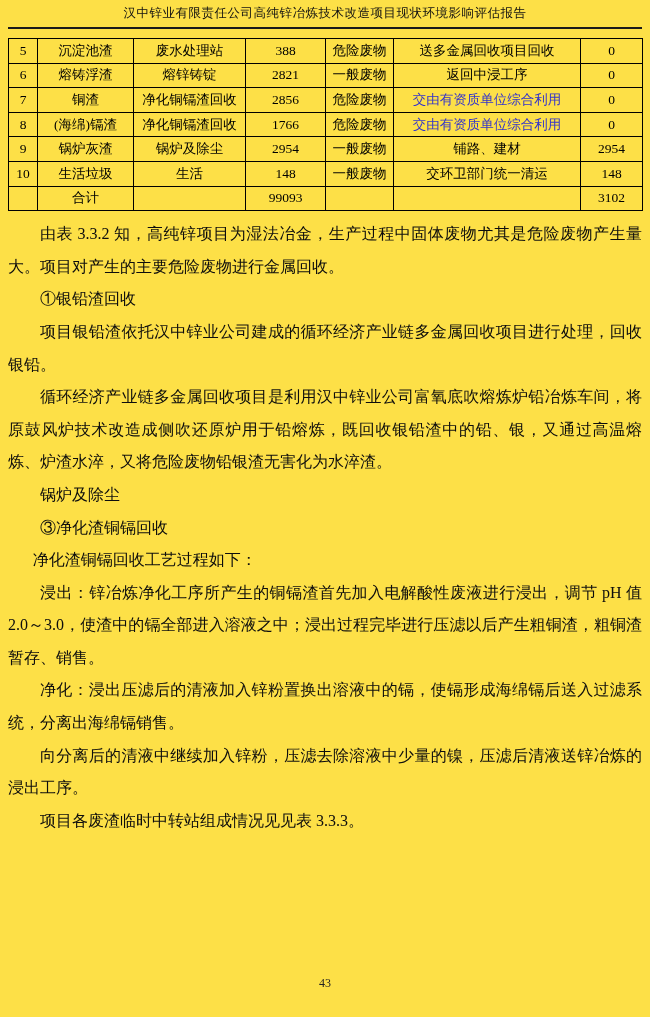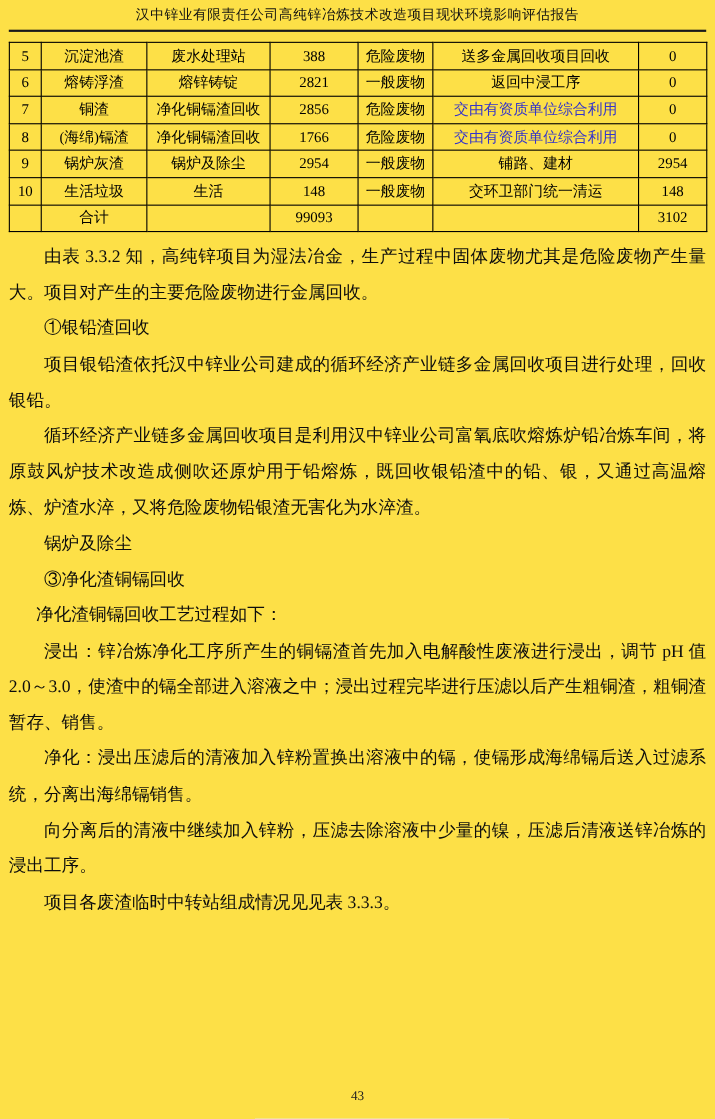--- a/index.html
+++ b/index.html
@@ -45,21 +45,21 @@
     margin:7px 8px 0 8px;
     font-size:16px;
     line-height:32.6px;
     text-align:justify;
     color:#0d0d0d;
   }
   .body p { margin:0; text-indent:2em; }
   .body p.indent-sm { text-indent:1.55em; }
   .footer {
     position:absolute;
-    bottom:13px; left:0;
+    bottom:26px; left:0;
     width:100%;
     text-align:center;
     font-size:12px;
     color:#222;
   }
 </style>
 </head>
 <body>
 
 <div class="page">

